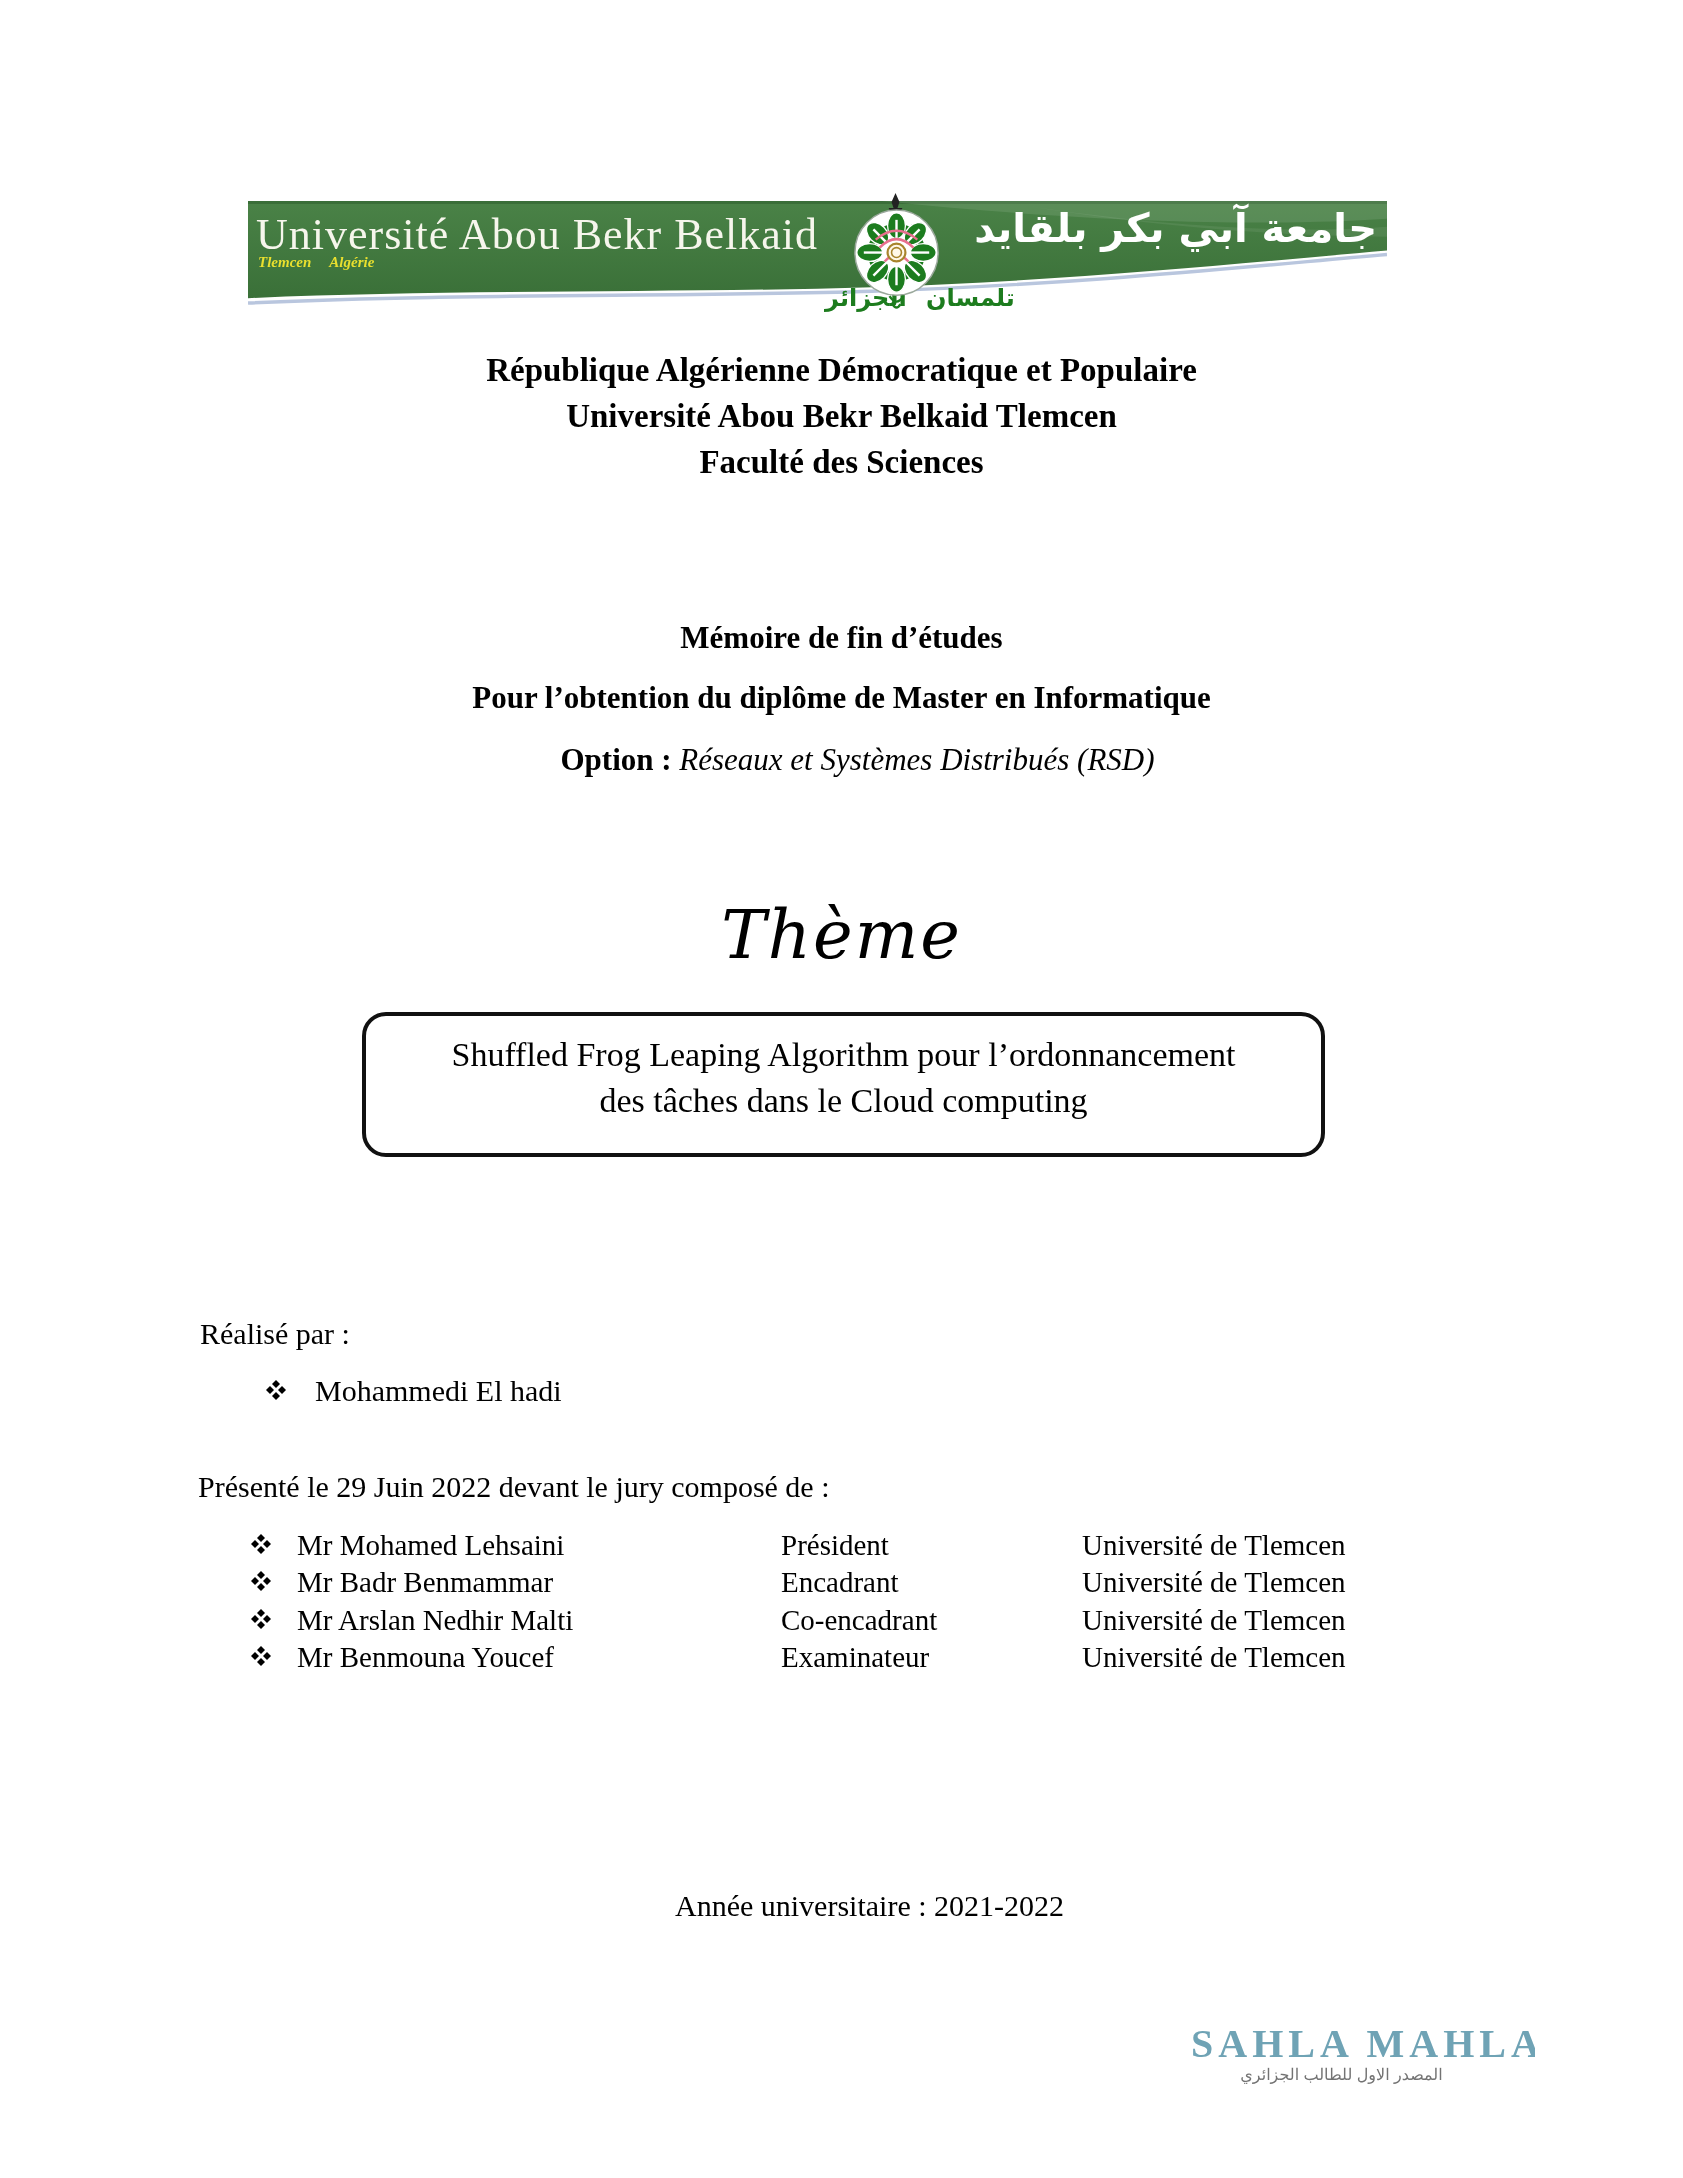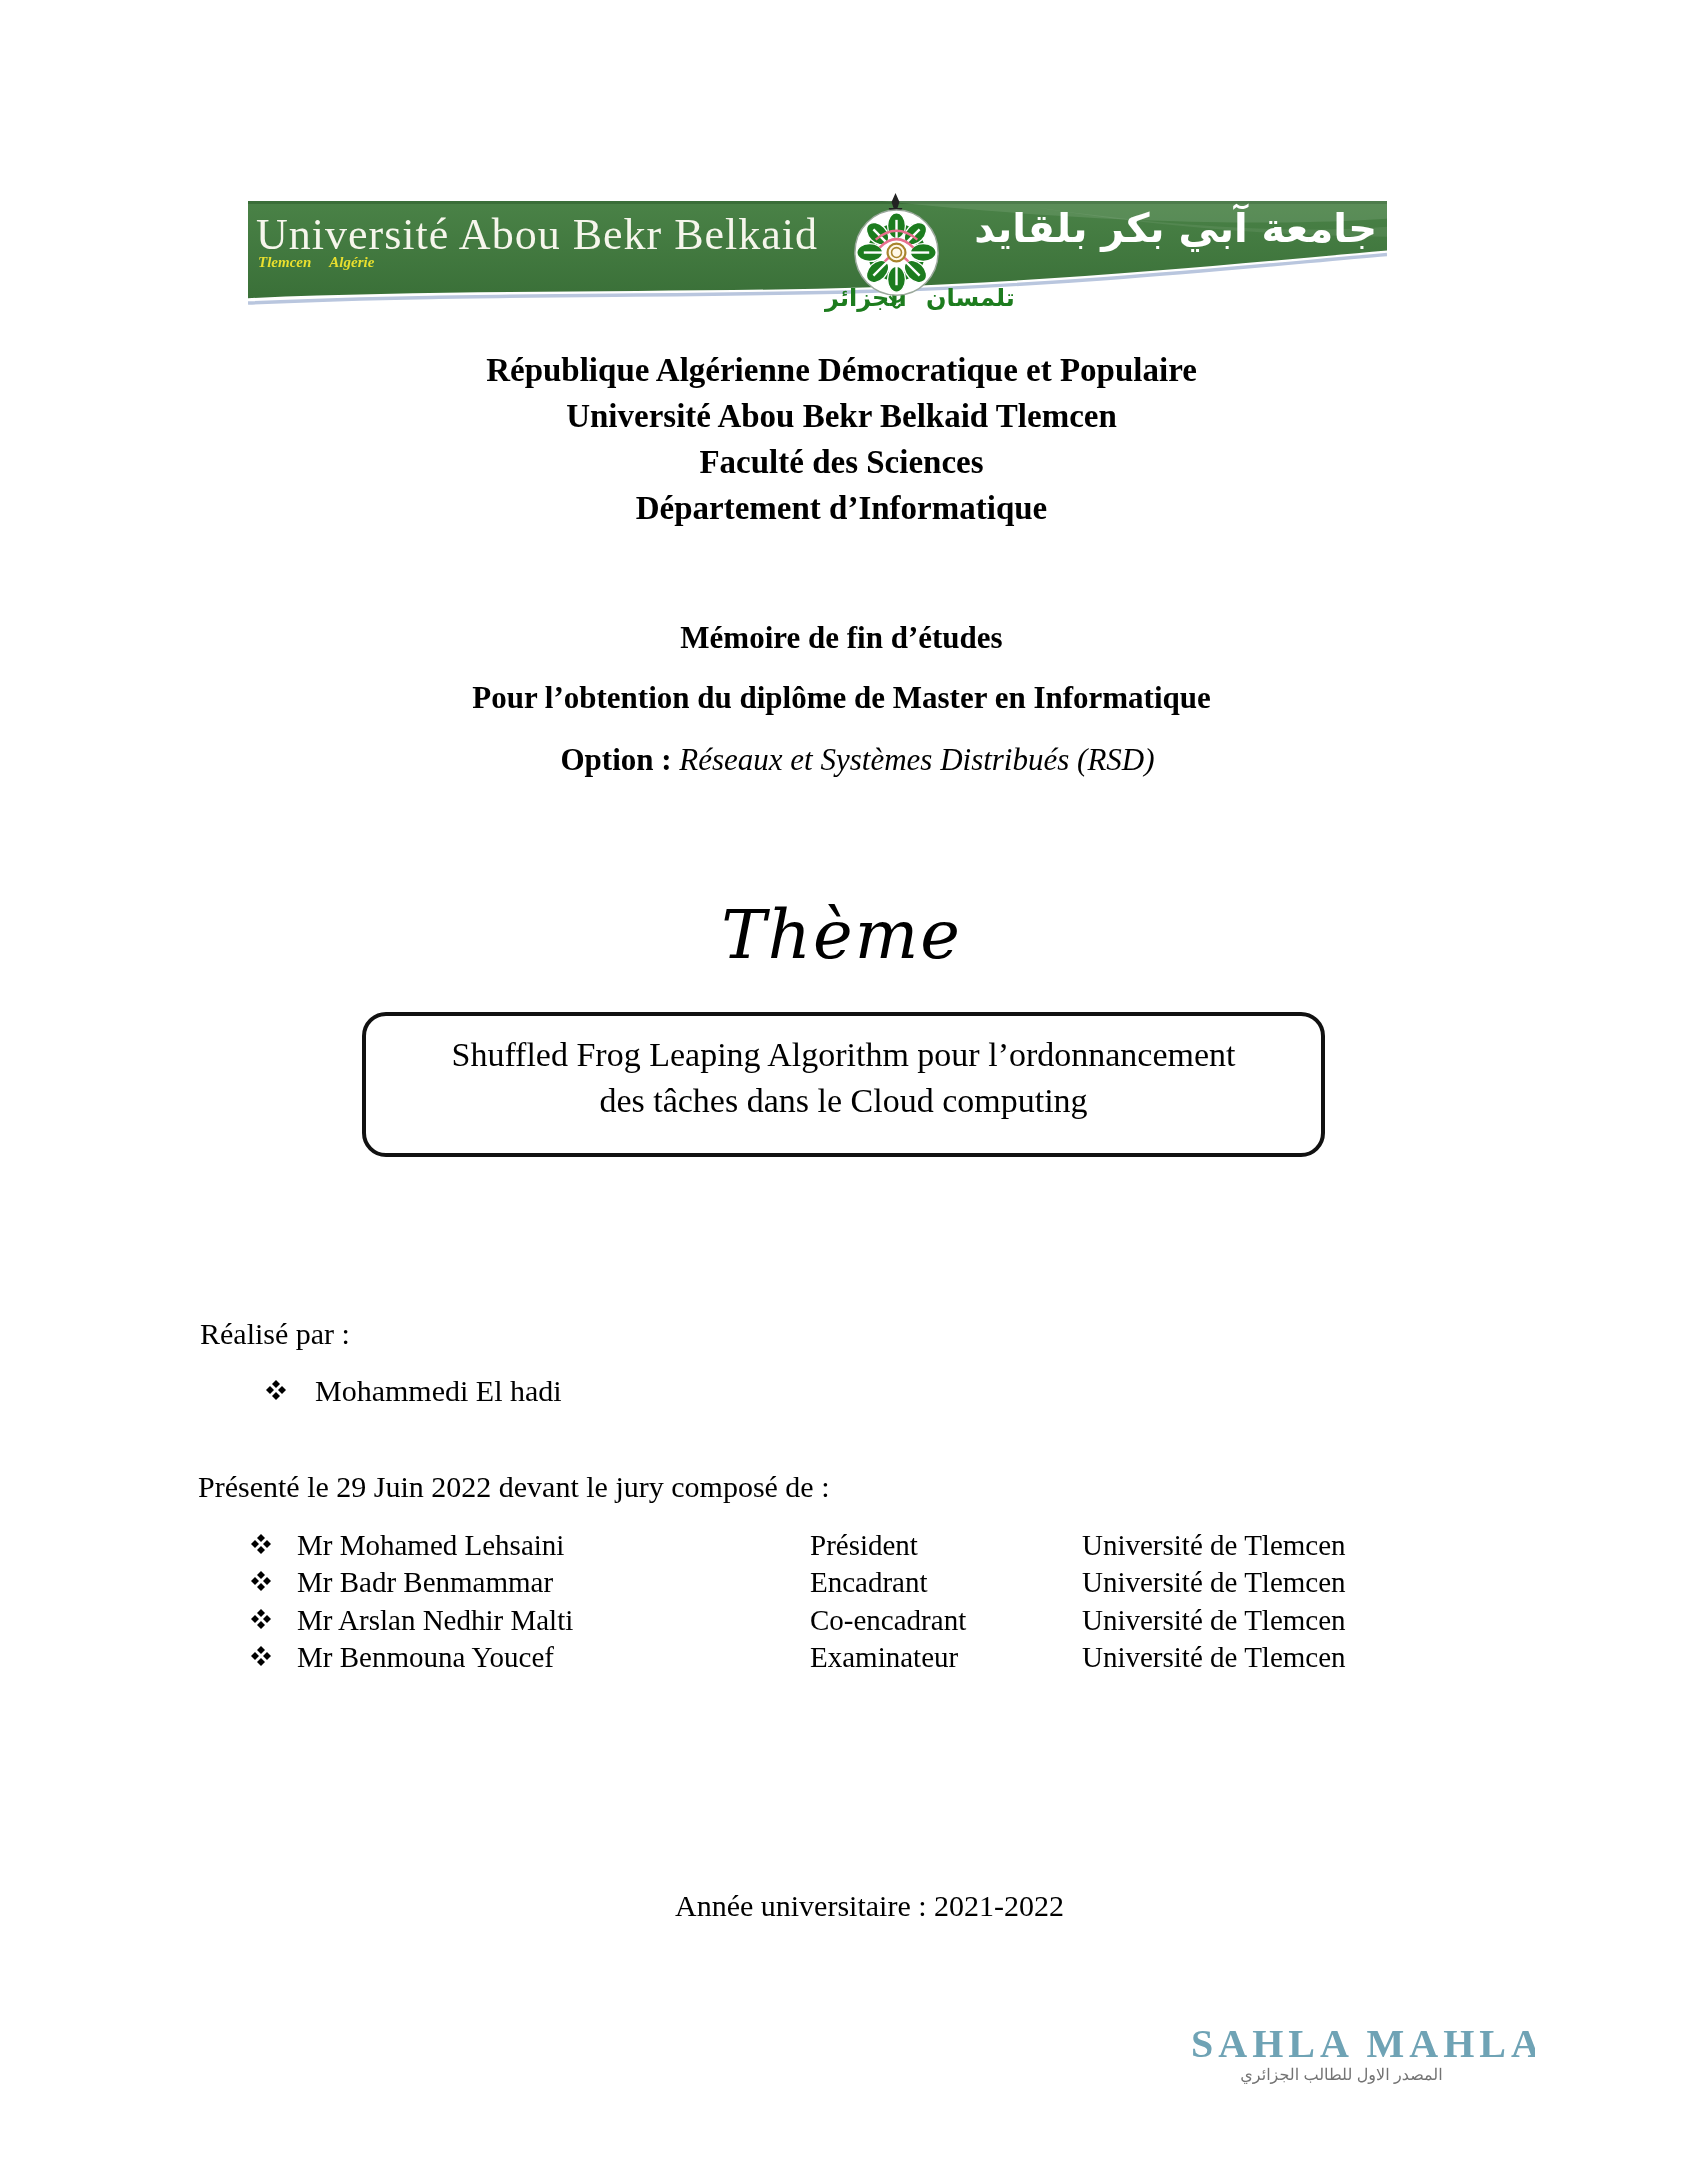--- a/index.html
+++ b/index.html
@@ -39,21 +39,21 @@
 
   
   .realise{position:absolute;left:200px;top:1317px;font-size:30px;}
   .author-row{position:absolute;left:265px;top:1374px;font-size:30px;white-space:nowrap;}
   .author-row .nm{margin-left:28px;}
   .presente{position:absolute;left:198px;top:1470px;font-size:30px;}
   .jury-row{position:absolute;left:0;width:1683px;height:38px;font-size:29px;}
   .jr1{top:1529px;} .jr2{top:1566px;} .jr3{top:1604px;} .jr4{top:1641px;}
   .jury-row .bl{position:absolute;left:250px;top:4px;}
   .jury-row .jn{position:absolute;left:297px;}
-  .jury-row .jrole{position:absolute;left:810px;}
+  .jury-row .jrole{position:absolute;left:781px;}
   .jury-row .jaff{position:absolute;left:1082px;}
   .bullet-svg{width:22px;height:22px;}
 
   .annee{position:absolute;left:0;top:1889px;width:1683px;text-align:center;font-size:30px;margin-left:28px;}
 
   
   .brand{position:absolute;left:1191px;top:2020px;width:366px;font-weight:bold;font-size:40px;
          letter-spacing:5px;color:#6fa3b5;white-space:nowrap;}
   .tagline{position:absolute;left:1193px;top:2065px;width:297px;text-align:center;direction:rtl;
            font-family:Liberation Sans, sans-serif;font-size:16px;color:#737373;white-space:nowrap;}
@@ -136,21 +136,20 @@
         <circle r="5" fill="none" stroke="#a8842c" stroke-width="1.6"></circle>
       </g>
       <path d="M48 104 q7 11 14 0 M51 112 q4 7 8 0" stroke="#1c7c1e" fill="none" stroke-width="2.4"></path>
     </svg>
   </div>
 
   <div class="hdr">
     <div>République Algérienne Démocratique et Populaire</div>
     <div>Université Abou Bekr Belkaid Tlemcen</div>
     <div>Faculté des Sciences</div>
-    <div>Département d’Informatique</div>
   </div>
 
   <div class="mem mem1">Mémoire de fin d’études</div>
   <div class="mem mem2">Pour l’obtention du diplôme de Master en Informatique</div>
   <div class="mem mem3">
     <span>Option :</span><span class="opt-val"> Réseaux et Systèmes Distribués (RSD)</span>
   </div>
 
   <div class="theme">Thème</div>
 

